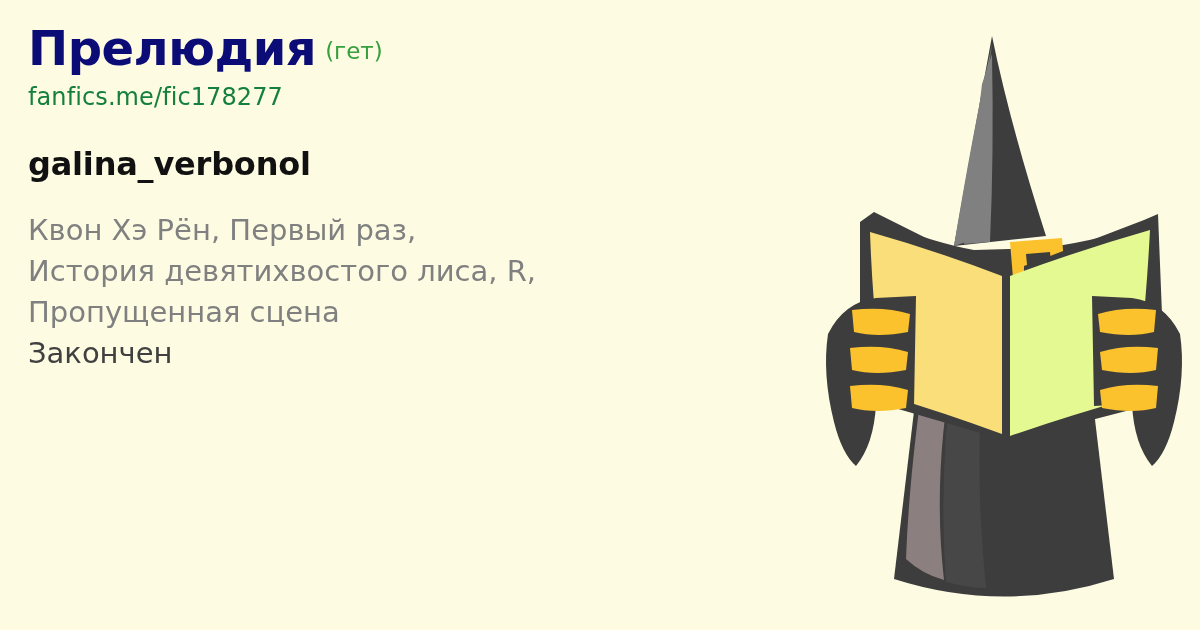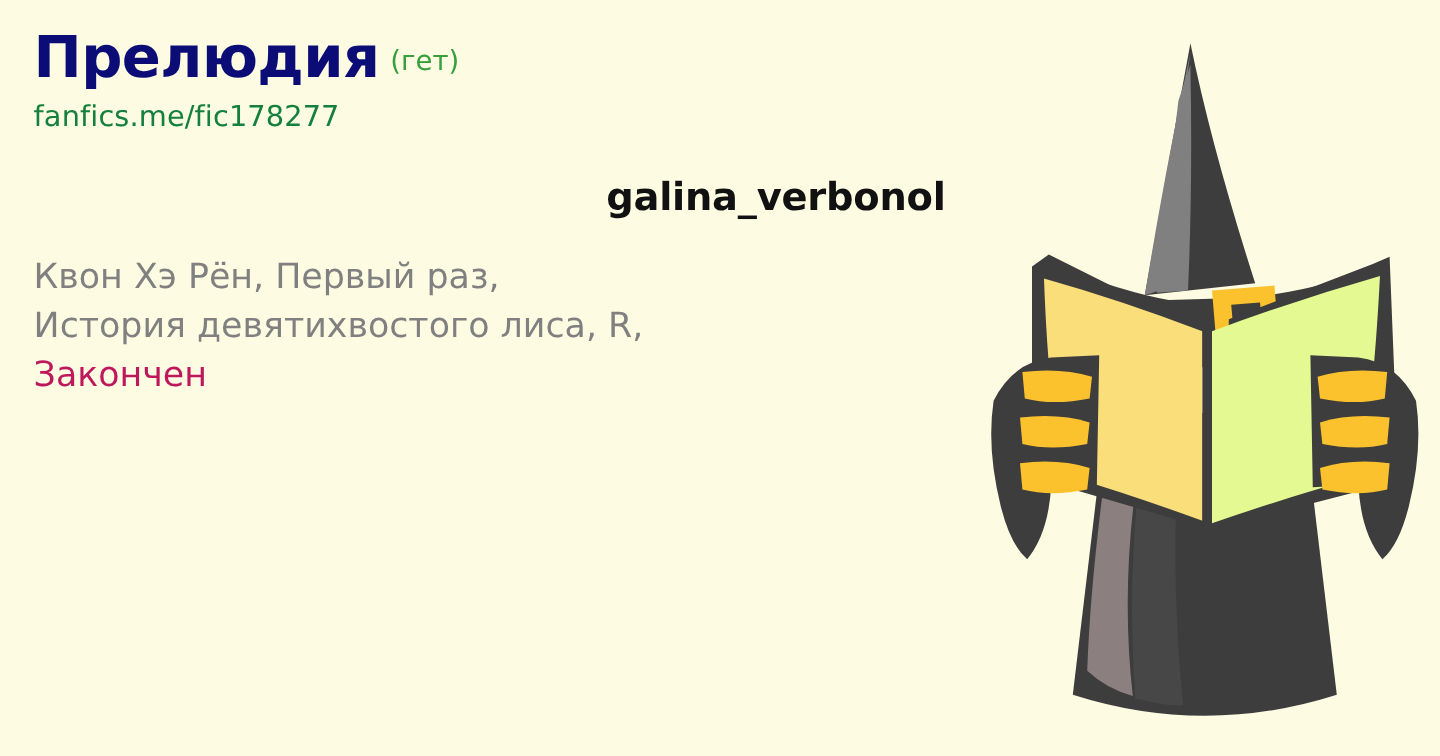--- a/index.html
+++ b/index.html
@@ -58,36 +58,35 @@
     color: #15803d;
     letter-spacing: 0.1px;
   }
 
   .author {
     margin-top: 34px;
     font-size: 32px;
     font-weight: bold;
     color: #111111;
     letter-spacing: -0.2px;
-    text-align: right;
   }
 
   .meta {
     margin-top: 27px;
   }
 
   .meta-line {
     font-size: 29px;
     color: #808080;
     line-height: 1.42;
     white-space: nowrap;
   }
 
   .meta-line.status {
-    color: #be185d;
+    color: #404040;
   }
 
   
   .illustration {
     position: absolute;
     right: 6px;
     top: 14px;
     width: 380px;
     height: 600px;
   }
@@ -108,20 +107,21 @@
       <span class="story-title">Прелюдия</span><span class="story-category">(гет)</span>
     </div>
 
     <div class="story-url">fanfics.me/fic178277</div>
 
     <div class="author">galina_verbonol</div>
 
     <div class="meta">
       <div class="meta-line">Квон Хэ Рён, Первый раз,</div>
       <div class="meta-line">История девятихвостого лиса, R,</div>
+      <div class="meta-line">Пропущенная сцена</div>
       <div class="meta-line status">Закончен</div>
     </div>
 
   </div>
 
   <div class="illustration">
     <svg viewBox="0 0 380 600" xmlns="http://www.w3.org/2000/svg" aria-hidden="true">
 
       <g>
         <path d="M108 330 L80 565 Q190 600 300 565 L272 330 Z" fill="#3d3d3d"></path>

